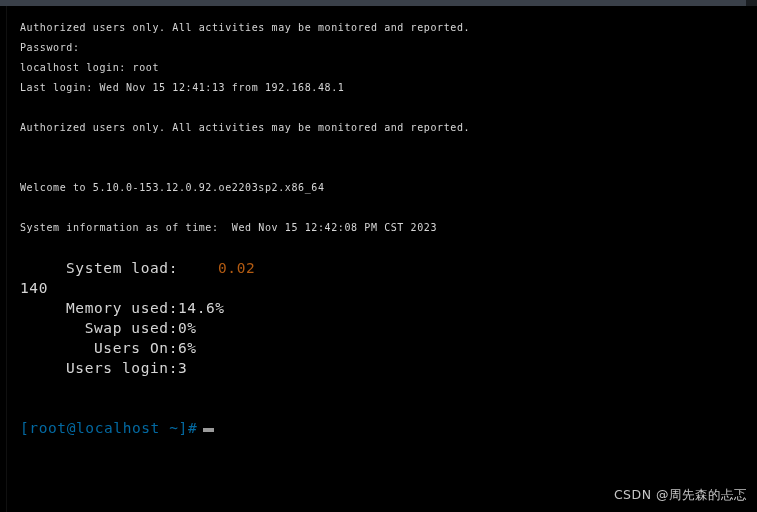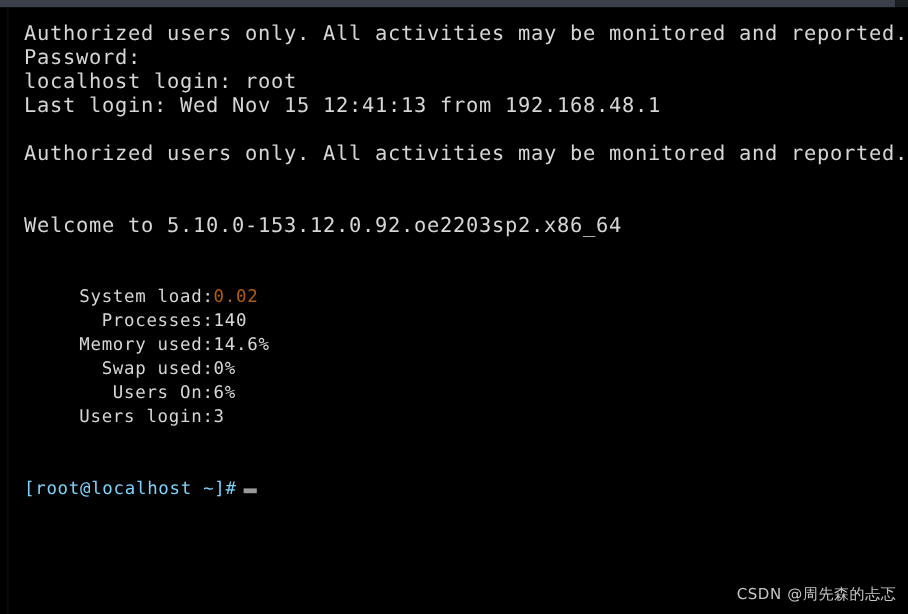--- a/index.html
+++ b/index.html
@@ -47,21 +47,21 @@
     position: absolute;
     top: 6px;
     left: 0;
     width: 757px;
     height: 506px;
     padding: 12px 0 0 20px;
     box-sizing: border-box;
   }
 
   .line {
-    font-size: 17px;
+    font-size: 10px;
     line-height: 20px;
     letter-spacing: 0.6px;
     color: #d6d6d6;
     white-space: pre;
     height: 20px;
   }
   .line.blank {
     color: transparent;
   }
 
@@ -80,31 +80,32 @@
   .stat-label {
     color: #d6d6d6;
     width: 158px;
     flex: 0 0 158px;
   }
   .stat-value {
     color: #d6d6d6;
   }
   .stat-value.warn {
     color: #b35b12;
+    margin-left: 40px;
   }
 
   .prompt-line {
     display: flex;
     align-items: baseline;
     height: 20px;
     line-height: 20px;
     font-size: 14.5px;
     letter-spacing: 0.6px;
     white-space: pre;
-    color: #7dd3fc;
+    color: #0369a1;
   }
   .cursor {
     display: inline-block;
     width: 11px;
     height: 4px;
     background: #9a9a9a;
     margin-left: 6px;
     position: relative;
     top: -1px;
   }
@@ -135,29 +136,29 @@
     <div class="line">Authorized users only. All activities may be monitored and reported.</div>
     <div class="line">Password:</div>
     <div class="line">localhost login: root</div>
     <div class="line">Last login: Wed Nov 15 12:41:13 from 192.168.48.1</div>
     <div class="line blank"></div>
     <div class="line">Authorized users only. All activities may be monitored and reported.</div>
     <div class="line blank"></div>
     <div class="line blank"></div>
     <div class="line">Welcome to 5.10.0-153.12.0.92.oe2203sp2.x86_64</div>
     <div class="line blank"></div>
+    <div class="line">System information as of time:  Wed Nov 15 12:42:08 PM CST 2023</div>
     <div class="line blank"></div>
 
     <div class="stats">
       <div class="stat-row">
         <span class="stat-label">System load:</span>
         <span class="stat-value warn">0.02</span>
       </div>
       <div class="stat-row">
-        <span class="stat-label">Processes:</span>
         <span class="stat-value">140</span>
       </div>
       <div class="stat-row">
         <span class="stat-label">Memory used:</span>
         <span class="stat-value">14.6%</span>
       </div>
       <div class="stat-row">
         <span class="stat-label">Swap used:</span>
         <span class="stat-value">0%</span>
       </div>

